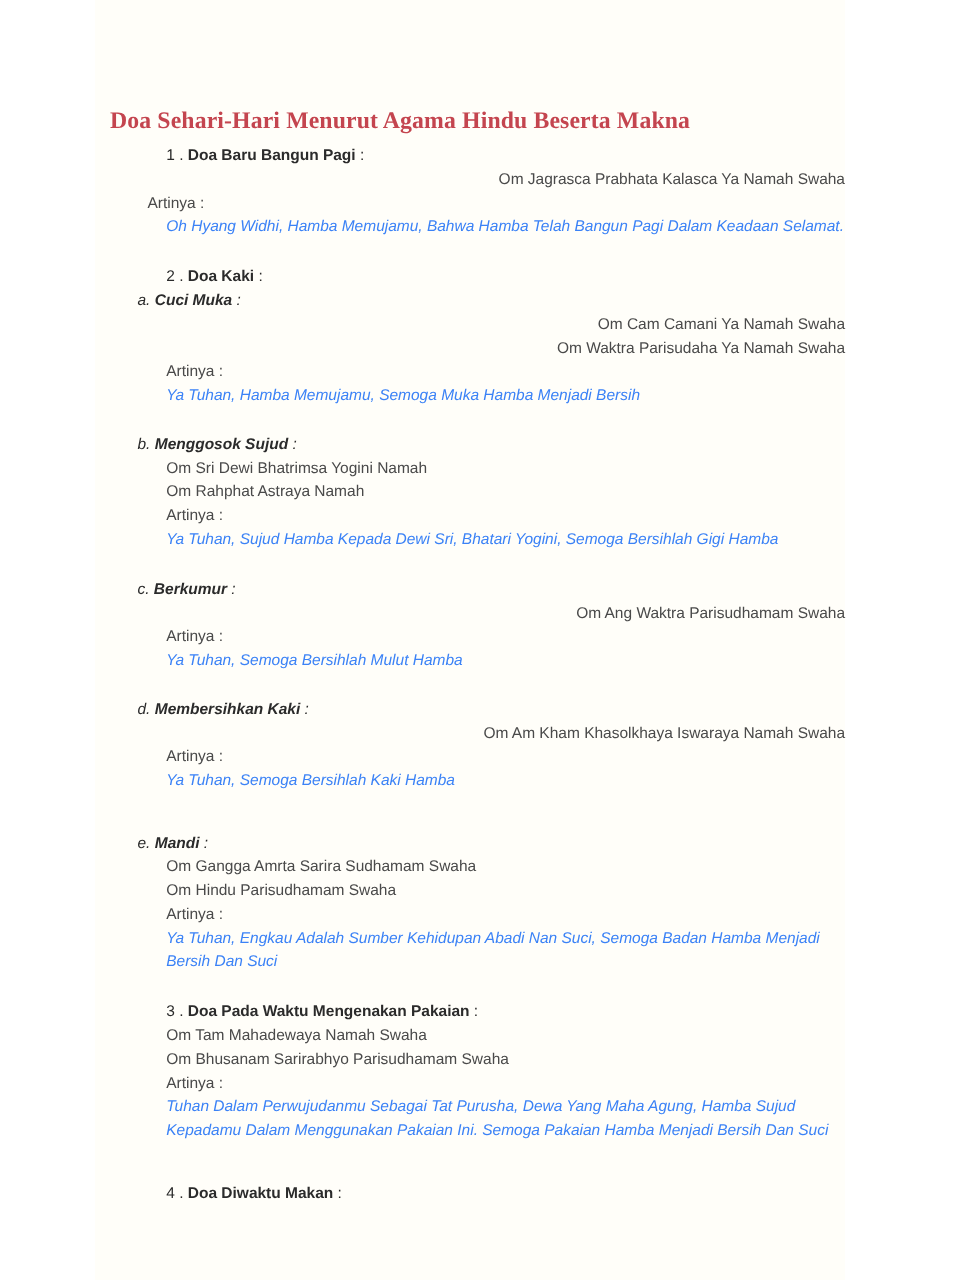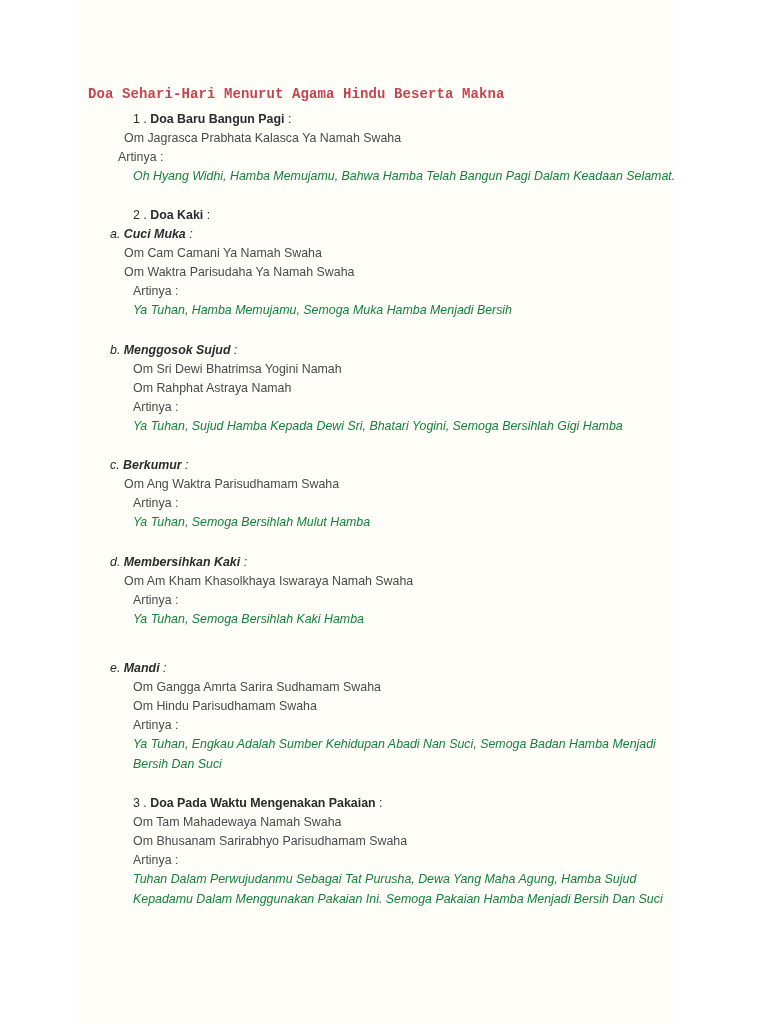--- a/index.html
+++ b/index.html
@@ -35,22 +35,22 @@
     padding: 0;
   }
   #content {
     position: absolute;
     left: 88px;
     top: 86px;
     width: 588px;
   }
 
   .doc-title {
-    font-family: Liberation Mono, monospace;
-    font-size: 14px;
+    font-family: Liberation Serif, serif;
+    font-size: 19px;
     color: #c4454f;
     letter-spacing: 0.1px;
     line-height: 1.18;
     margin: 0 0 7px 0;
     white-space: nowrap;
   }
 
   .sec {
     margin: 0;
   }
@@ -85,28 +85,28 @@
   }
   .artinya {
     font-size: 12.4px;
     line-height: 19px;
     color: #4a4a4a;
     white-space: nowrap;
   }
   .meaning {
     font-size: 12.4px;
     line-height: 19.5px;
-    color: #15803d;
+    color: #3b82f6;
     font-style: italic;
   }
 
   .i0  { padding-left: 0px; margin-left: 45px; }
   .i22 { padding-left: 22px; font-style: italic; }
   .i30 { padding-left: 30px; }
-  .i36 { padding-left: 36px; }
+  .i36 { padding-left: 36px; text-align: right; }
 </style>
 </head>
 <body>
 
 <div id="page-tint"></div>
 
 <div id="doc">
   <div id="content">
 
     <h1 class="doc-title">Doa Sehari-Hari Menurut Agama Hindu Beserta Makna</h1>
@@ -197,15 +197,22 @@
         <span class="c">:</span>
       </div>
       <div class="mantra i0">Om Tam Mahadewaya Namah Swaha</div>
       <div class="mantra i0">Om Bhusanam Sarirabhyo Parisudhamam Swaha</div>
       <div class="artinya i0">Artinya :</div>
       <div class="meaning i0">Tuhan Dalam Perwujudanmu Sebagai Tat Purusha, Dewa Yang Maha Agung, Hamba Sujud Kepadamu Dalam Menggunakan Pakaian Ini. Semoga Pakaian Hamba Menjadi Bersih Dan Suci</div>
     </div>
 
     <div class="gap-lg"></div>
 
+    <div class="sec">
+      <div class="num-head i0">
+        <span class="n">4 .</span>
+        <span class="t">Doa Diwaktu Makan</span>
+        <span class="c">:</span>
+      </div>
+    </div>
 
   </div>
 </div>
 
 </body></html>

